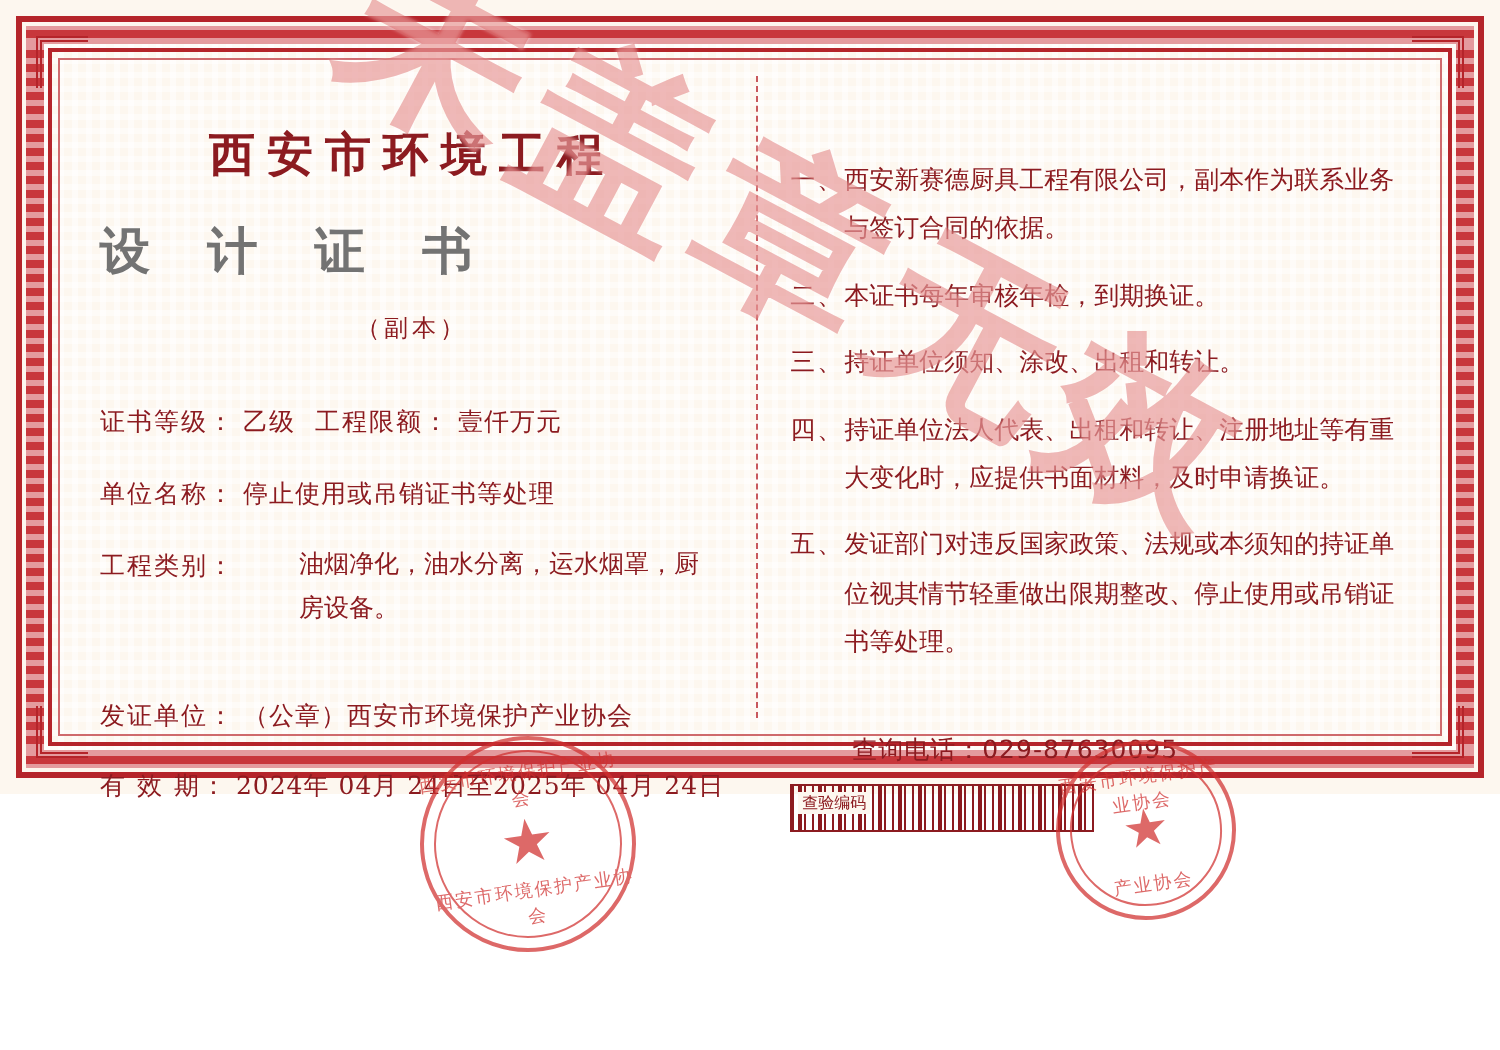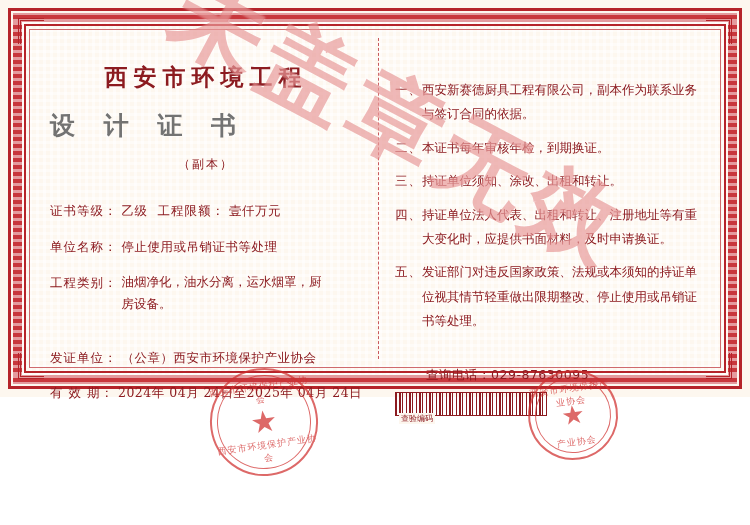--- a/index.html
+++ b/index.html
@@ -152,20 +152,21 @@
   }
   .multiline {
     margin-left: 4px;
     font-family: "DejaVu Serif", "Liberation Serif", serif;
     line-height: 1.8;
     white-space: normal;
   }
   .row.wrap {
     align-items: flex-start;
     white-space: normal;
+    gap: 28px;
   }
 
   .issuer {
     margin-top: 30px;
   }
   .valid {
     margin-top: 10px;
   }
 
   
@@ -213,21 +214,21 @@
         transparent 1px 3px,
         #8c1b20 3px 5px,
         transparent 5px 6px,
         #8c1b20 6px 7px,
         transparent 7px 10px);
     position: relative;
   }
   .barcode-box .bc-label {
     position: absolute;
     left: 3px;
-    top: 20px;
+    top: 3px;
     font-size: 8px;
     color: #8c1b20;
     background: #fdf7ef;
     padding: 0 2px;
   }
 
   
   .seal {
     position: absolute;
     border: 2.5px solid #d0302f;

